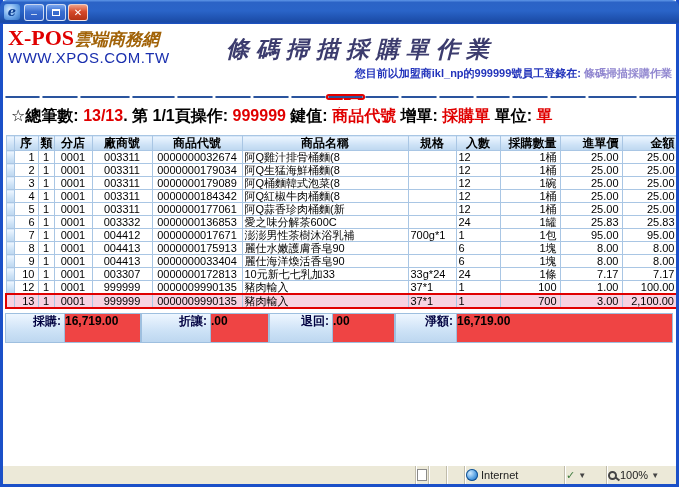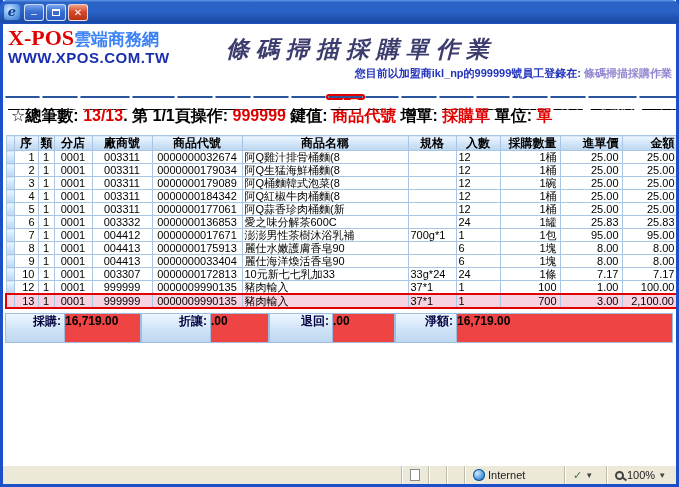--- a/index.html
+++ b/index.html
@@ -27,30 +27,30 @@
   .addressbar { height:15px; flex:0 0 15px; background:#ece9d8; border-bottom:1px solid #c9c5b2;
                 display:flex; align-items:center; gap:4px; padding:0 4px; }
   .page-red-icon { width:7px; height:10px; background:#d42a10; transform:skewX(-18deg); flex:0 0 7px; }
   .url { font-size:10px; color:#8a8a8a; white-space:nowrap; overflow:hidden; }
   .url b { color:#111; }
   
   .page { flex:1 1 auto; background:#fff; position:relative; overflow:hidden; }
   .page-header { position:relative; height:58px; }
   .logo { position:absolute; left:5px; top:2px; line-height:1.1; }
   .logo-main { color:#e00000; font-size:22px; font-weight:bold; font-family:"Liberation Serif","DejaVu Serif",serif; }
-  .logo-suffix { color:#3b82f6; font-size:17px; font-weight:bold; }
-  .logo-url { color:#1a2fae; font-size:15px; font-weight:bold; letter-spacing:.5px; }
+  .logo-suffix { color:#a16207; font-size:17px; font-weight:bold;font-style:italic; }
+  .logo-url { color:#1a2fae; font-size:15px; font-weight:normal; letter-spacing:.5px; }
   .page-title { position:absolute; left:50%; top:10px; transform:translateX(-42%);
                 font-family:"DejaVu Serif","Liberation Serif",serif; font-style:italic; font-weight:bold;
                 font-size:23px; letter-spacing:7px; color:#3c3c6e; white-space:nowrap; }
   .login { position:absolute; right:4px; bottom:1px; font-size:11px; font-weight:bold; white-space:nowrap; }
   .login-prefix { color:#2233bb; }
   .login-module { color:#9187d0; }
   
-  .toolbar { display:flex; gap:2px; padding:12px 2px; margin-top:2px; height:16px;text-decoration:underline; }
+  .toolbar { display:flex; gap:2px; padding:12px 2px; margin-top:2px; height:16px; }
   .tbtn { flex:1 1 auto; background:linear-gradient(180deg,#a6c6ef 0%,#6a97dd 45%,#3a6cc6 50%,#2f5fb8 100%);
           border:1px solid #2a549e; border-radius:1px; color:#fff; font-size:11px; font-weight:bold;
           text-align:center; line-height:14px; white-space:nowrap; padding:0 2px; }
   .tbtn-hl { box-shadow:0 0 0 2px #e00000; position:relative; z-index:2; }
   
   .statusrow { height:27px; padding-left:8px; font-size:16px; font-weight:bold; color:#000;
                white-space:nowrap; line-height:15px; }
   .statusrow .red { color:#e00000; }
   
   table.grid { width:672px; margin:0 0 0 2px; border-collapse:collapse; table-layout:fixed; }
@@ -65,21 +65,21 @@
   tr.hl td:last-child { border-right:2px solid #e00000; }
   
   .totals { display:flex; margin:4px 3px 0 2px; height:30px; font-size:12px; font-weight:bold; }
   .tot-label { background:linear-gradient(180deg,#eef6ff,#cde2f6 60%,#bdd7f0); border:1px solid #9ebfdf;
                color:#000040; text-align:right; padding:0 3px; line-height:15px; }
   .tot-value { background:#ef4444; border:1px solid #9ebfdf; border-left:none; color:#000;
                text-align:left; padding:0 0; line-height:15px; }
   
   .statusbar { height:19px; flex:0 0 19px; background:#ece9d8; border-top:1px solid #fff;
                display:flex; align-items:center; font-size:11px; color:#222; }
-  .pane { display:flex; align-items:center; gap:3px; height:100%; padding:0 8px;
+  .pane { display:flex; align-items:center; gap:3px; height:100%; padding:0 1px;
           border-left:1px solid #c0bcab; box-shadow:inset 1px 0 0 #fff; }
   .pane-main { flex:1 1 auto; border-left:none; box-shadow:none; }
   .doc-ico { width:10px; height:12px; background:#fff; border:1px solid #8a8a8a; }
   .globe { width:12px; height:12px; border-radius:50%;
            background:radial-gradient(circle at 35% 35%,#cfeaff,#4d9be0 55%,#1a5fae);
            box-shadow:inset 0 0 0 1px #14518f; }
   .mag { width:9px; height:9px; border:2px solid #444; border-radius:50%; position:relative; }
   .mag::after { content:""; position:absolute; width:5px; height:2px; background:#444;
                 right:-5px; bottom:-2px; transform:rotate(40deg); }
   .dd { font-size:8px; color:#444; }

